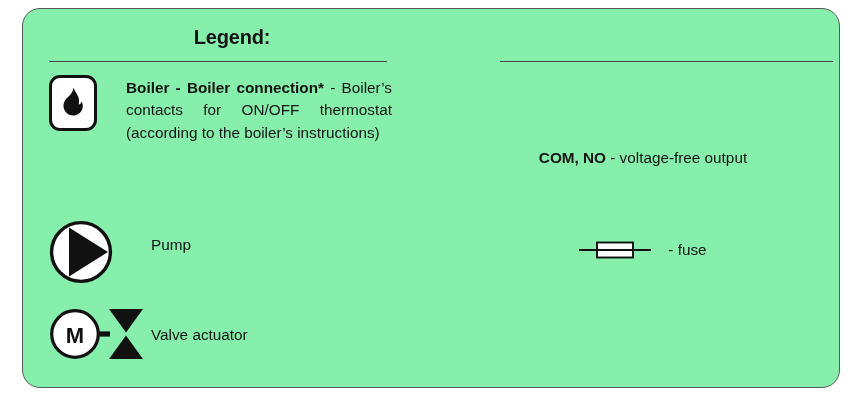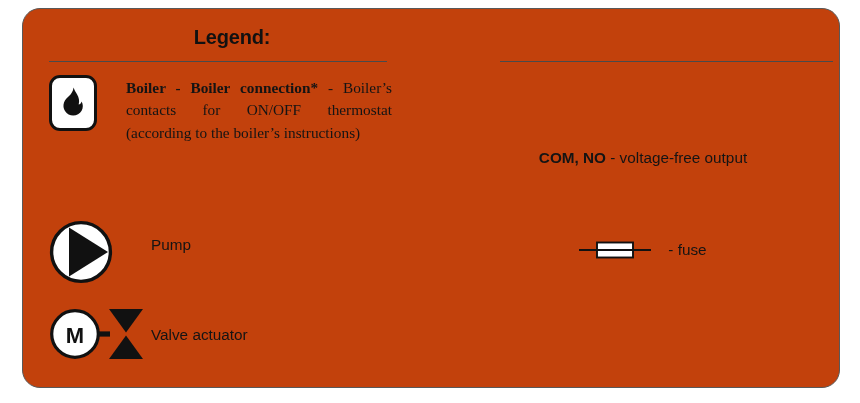--- a/index.html
+++ b/index.html
@@ -17,21 +17,21 @@
 
   #panel {
     position: absolute;
     left: 22px;
     top: 8px;
     width: 818px;
     height: 380px;
     border: 1.6px solid #595959;
     border-radius: 18px;
     box-sizing: border-box;
-    background: #c2410c;
+    background: #86efac;
   }
 
   
   .col {
     position: absolute;
     top: 0;
     height: 100%;
   }
   #col-legend  { left: 0px;   width: 430px; }
   #col-symbols { left: 430px; width: 388px; }
@@ -53,21 +53,21 @@
     position: absolute;
     height: 0;
     border-top: 1.6px solid #4a4a4a;
   }
   #divider-legend  { left: 26px; top: 52px; width: 338px; }
   #divider-symbols { left: 47px; top: 52px; width: 333px; }
 
   
   .legend-row { position: absolute; }
 
-  #row-boiler  { left: 0;  top: 66px;  width: 430px; height: 110px; font-family: Liberation Serif, serif; }
+  #row-boiler  { left: 0;  top: 66px;  width: 430px; height: 110px; }
   #row-pump    { left: 0;  top: 211px; width: 430px; height: 72px; }
   #row-valve   { left: 0;  top: 297px; width: 430px; height: 62px; }
 
   .icon-cell { position: absolute; left: 26px; top: 0; }
 
   
   .boiler-box {
     width: 48px;
     height: 56px;
     border: 3.4px solid #111111;

